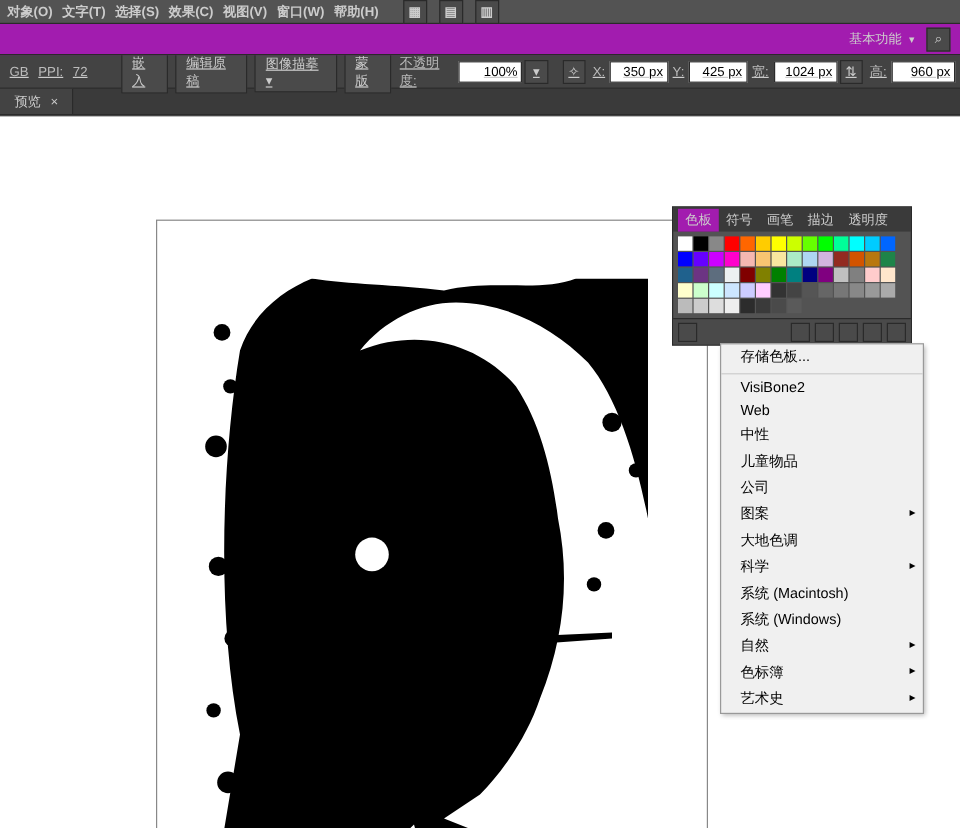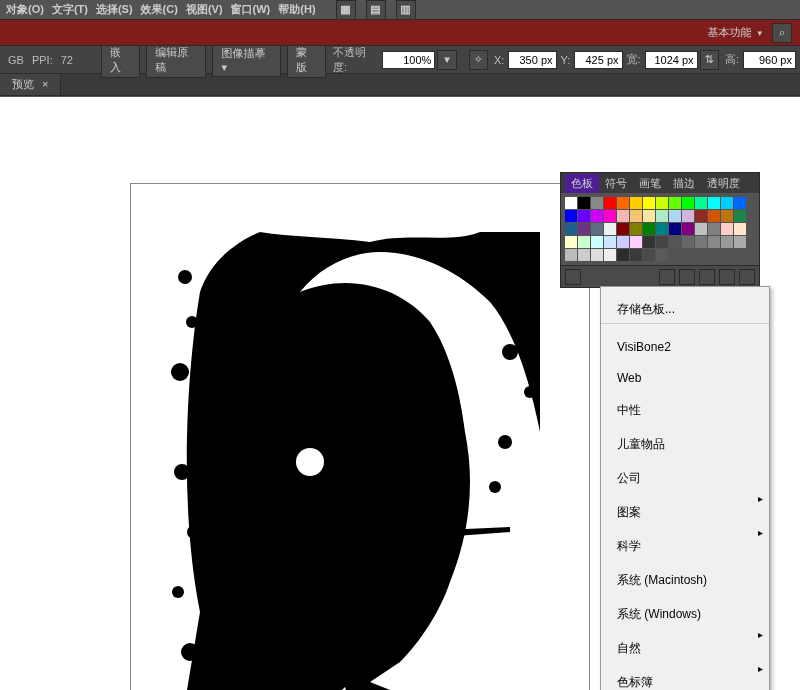--- a/index.html
+++ b/index.html
@@ -1,43 +1,43 @@
 <!DOCTYPE html>
 <html><head>
 <meta charset="utf-8">
 <style>
 * { margin:0; padding:0; box-sizing:border-box; font-family:"Microsoft YaHei",sans-serif; }
 body { background:#535353; width:800px; height:690px; overflow:hidden; position:relative; font-size:11px; color:#ccc; }
 .menubar { height:20px; background:#535353; display:flex; align-items:center; padding-left:6px; border-bottom:1px solid #2a2a2a; }
 .menubar span { margin-right:8px; cursor:default;font-weight:bold; }
-.toprow { height:26px; background:#7f1d1d; display:flex; align-items:center; padding:0 6px; border-bottom:1px solid #2a2a2a; position:relative; }
+.toprow { height:26px; background:#a21caf; display:flex; align-items:center; padding:0 6px; border-bottom:1px solid #2a2a2a; position:relative; }
 .toprow .spacer { flex:1; }
 .toprow .basic { margin-right:6px; }
 .iconbtn { width:20px; height:20px; border:1px solid #2a2a2a; background:#4a4a4a; margin:0 2px; display:inline-flex; align-items:center; justify-content:center; }
-.ctrlbar { height:28px; background:#434343; display:flex; align-items:center; padding:0 4px; border-bottom:1px solid #2a2a2a; }
+.ctrlbar { height:28px; background:#434343; display:flex; align-items:center; padding:0 4px; border-bottom:1px solid #2a2a2a;text-decoration:underline; }
 .ctrlbar .lbl { margin:0 4px; color:#bbb; }
 .smallbtn { padding:2px 8px; background:#4a4a4a; border:1px solid #2a2a2a; margin:0 3px; }
 .numbox { width:55px; height:18px; background:#fff; color:#000; border:1px solid #2a2a2a; display:inline-flex; align-items:center; justify-content:flex-end; padding-right:3px; font-size:11px; }
 .orange { color:#ff9933; }
 .tabbar { height:22px; background:#3a3a3a; display:flex; align-items:center; border-bottom:1px solid #2a2a2a; }
 .tab { padding:3px 12px; background:#434343; border-right:1px solid #2a2a2a; font-size:11px; }
 .tab .x { margin-left:8px; }
 .canvas { position:absolute; top:97px; left:0; right:0; bottom:0; background:#fff; }
 .artboard { position:absolute; left:130px; top:86px; width:460px; height:604px; background:#fff; border:1px solid #888; }
 .artwork { position:absolute; left:170px; top:135px; width:370px; height:560px; }
 .artwork svg { width:100%; height:100%; }
 .swatchpanel { position:absolute; right:40px; top:172px; width:200px; background:#535353; border:1px solid #2a2a2a; z-index:5; }
 .paneltabs { height:20px; background:#3a3a3a; display:flex; align-items:center; padding-left:4px; }
 .paneltabs span { padding:2px 6px; }
-.paneltabs .active { background:#4c1d95; }
+.paneltabs .active { background:#a21caf; }
 .swatchgrid { padding:4px; display:flex; flex-wrap:wrap; gap:1px; }
 .sw { width:12px; height:12px; }
 .panelctrl { height:22px; background:#4a4a4a; border-top:1px solid #2a2a2a; display:flex; align-items:center; padding:0 4px; gap:4px; }
 .contextmenu { position:absolute; right:30px; top:286px; width:170px; background:#f0f0f0; color:#000; border:1px solid #999; z-index:6; font-size:12px; box-shadow:2px 2px 4px rgba(0,0,0,.3); }
-.contextmenu .item { padding:14px 20px 3px 16px; position:relative; }
+.contextmenu .item { padding:2px 20px 3px 16px; position:relative; }
 .contextmenu .item.arrow::after { content:"▸"; position:absolute; right:6px; top:3px; font-size:10px; }
 .contextmenu hr { border:none; border-top:1px solid #ccc; margin:2px 0; }
 .minitool { width:16px; height:16px; background:#4a4a4a; border:1px solid #2a2a2a; }
 </style>
 </head>
 <body>
 
 <div class="menubar">
   <span>对象(O)</span>
   <span>文字(T)</span>
@@ -211,19 +211,20 @@
 
 <div class="contextmenu" id="ctxmenu">
   <div class="item">存储色板...</div>
     <hr>
     <div class="item">VisiBone2</div>
     <div class="item">Web</div>
     <div class="item">中性</div>
     <div class="item">儿童物品</div>
     <div class="item">公司</div>
     <div class="item arrow">图案</div>
+    <div class="item">大地色调</div>
     <div class="item arrow">科学</div>
     <div class="item">系统 (Macintosh)</div>
     <div class="item">系统 (Windows)</div>
     <div class="item arrow">自然</div>
     <div class="item arrow">色标簿</div>
     <div class="item arrow">艺术史</div>
 </div>
 
 </body></html>

